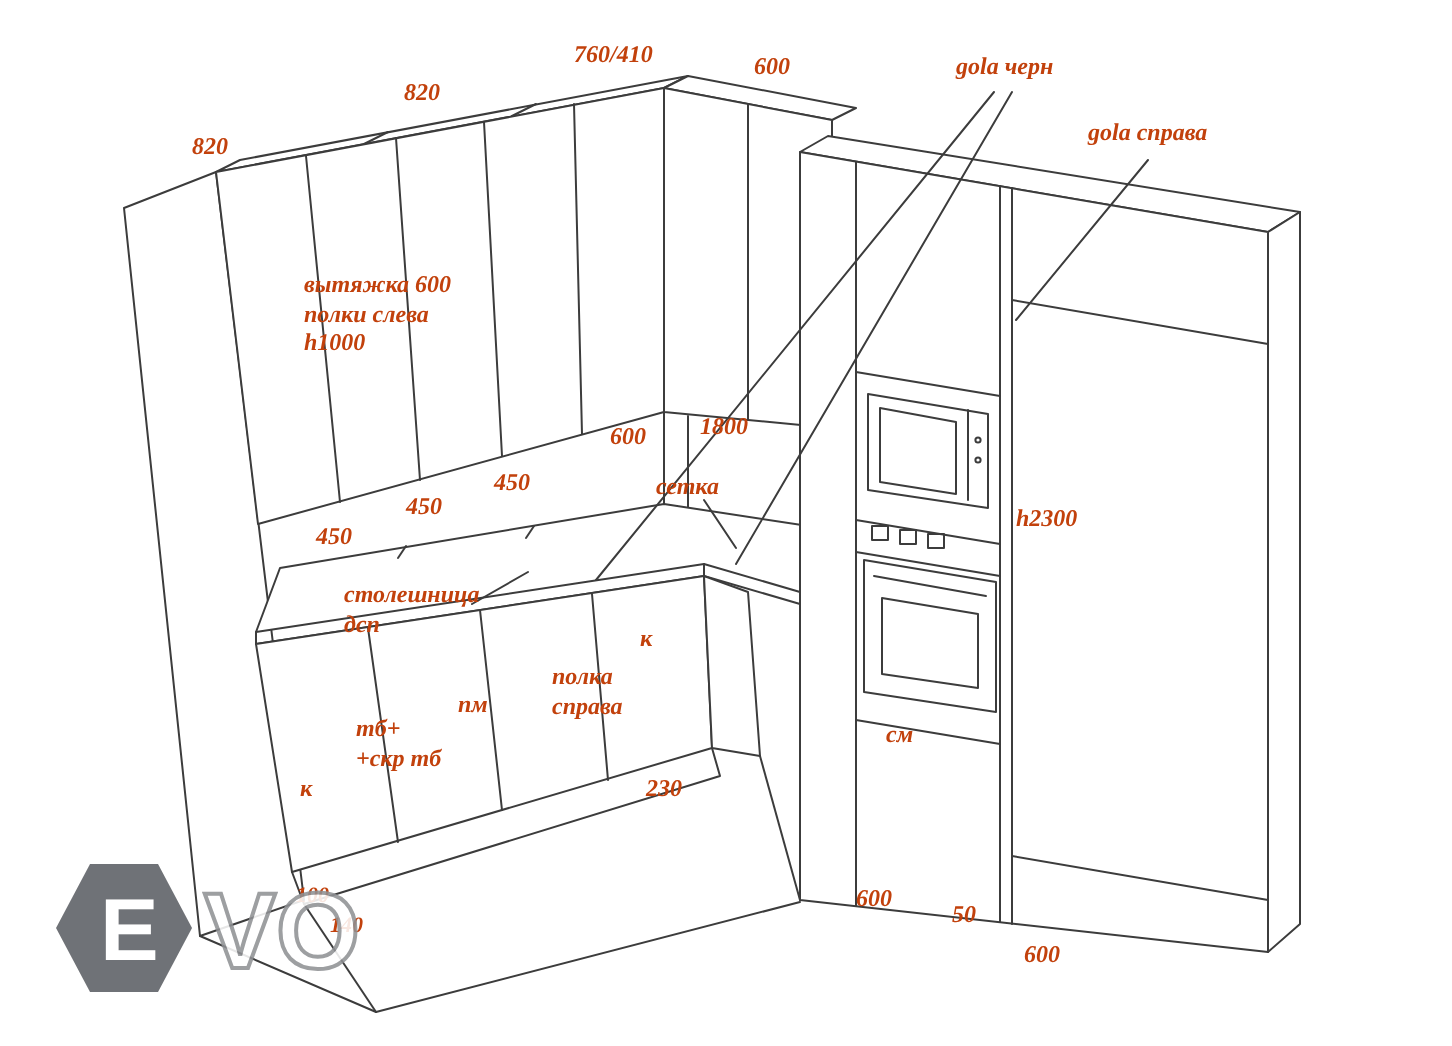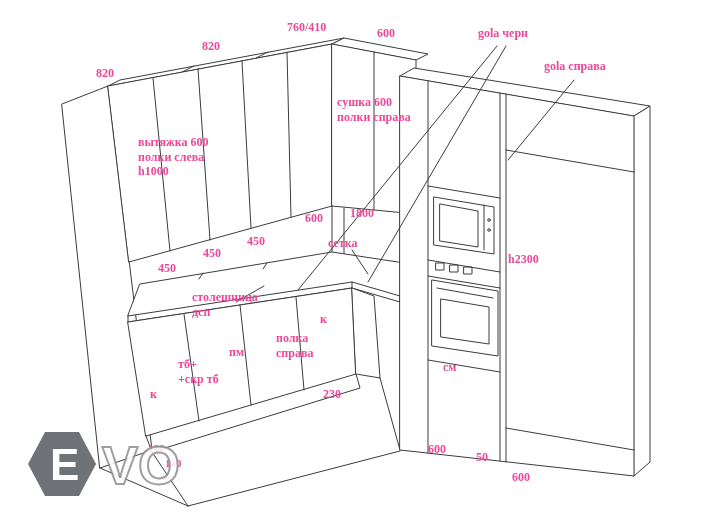--- a/index.html
+++ b/index.html
@@ -3,21 +3,21 @@
 <meta charset="utf-8">
 <style>
   html,body{margin:0;padding:0;background:#ffffff;}
   .stage{
     position:relative;width:726px;height:523px;background:#ffffff;
     overflow:hidden;font-family:"Liberation Serif",serif;
   }
   .lineart{position:absolute;left:0;top:0;}
   .label{
     position:absolute;font-weight:bold;font-size:12px;line-height:1.22;
-    color:#ec4899;white-space:pre-line;
+    color:#c2410c;white-space:pre-line;font-style:italic;
   }
   .label.small{font-size:11px;}
   .watermark{position:absolute;left:26px;top:420px;opacity:.95;}
 </style>
 </head>
 <body>
 
 <div class="stage">
 
   <svg class="lineart" width="726" height="523" viewBox="0 0 726 523">
@@ -118,33 +118,31 @@
       </g>
     </g>
   </svg>
 
   <div class="label" style="left:96px;top:66px">820</div>
   <div class="label" style="left:202px;top:39px">820</div>
   <div class="label" style="left:287px;top:20px">760/410</div>
   <div class="label" style="left:377px;top:26px">600</div>
   <div class="label" style="left:478px;top:26px">gola черн</div>
   <div class="label" style="left:544px;top:59px">gola справа</div>
-  <div class="label" style="left:337px;top:95px">сушка 600
-полки справа</div>
-  <div class="label" style="left:138px;top:135px">вытяжка 600
+  <div class="label" style="left:152px;top:135px">вытяжка 600
 полки слева
 h1000</div>
   <div class="label" style="left:305px;top:211px">600</div>
   <div class="label" style="left:350px;top:206px">1800</div>
   <div class="label" style="left:328px;top:236px">сетка</div>
   <div class="label" style="left:247px;top:234px">450</div>
   <div class="label" style="left:203px;top:246px">450</div>
   <div class="label" style="left:158px;top:261px">450</div>
   <div class="label" style="left:508px;top:252px">h2300</div>
-  <div class="label" style="left:192px;top:290px">столешница
+  <div class="label" style="left:172px;top:290px">столешница
 дсп</div>
   <div class="label" style="left:320px;top:312px">к</div>
   <div class="label" style="left:276px;top:331px">полка
 справа</div>
   <div class="label" style="left:229px;top:345px">пм</div>
   <div class="label" style="left:178px;top:357px">тб+
 +скр тб</div>
   <div class="label" style="left:150px;top:387px">к</div>
   <div class="label" style="left:323px;top:387px">230</div>
   <div class="label" style="left:443px;top:360px">см</div>

